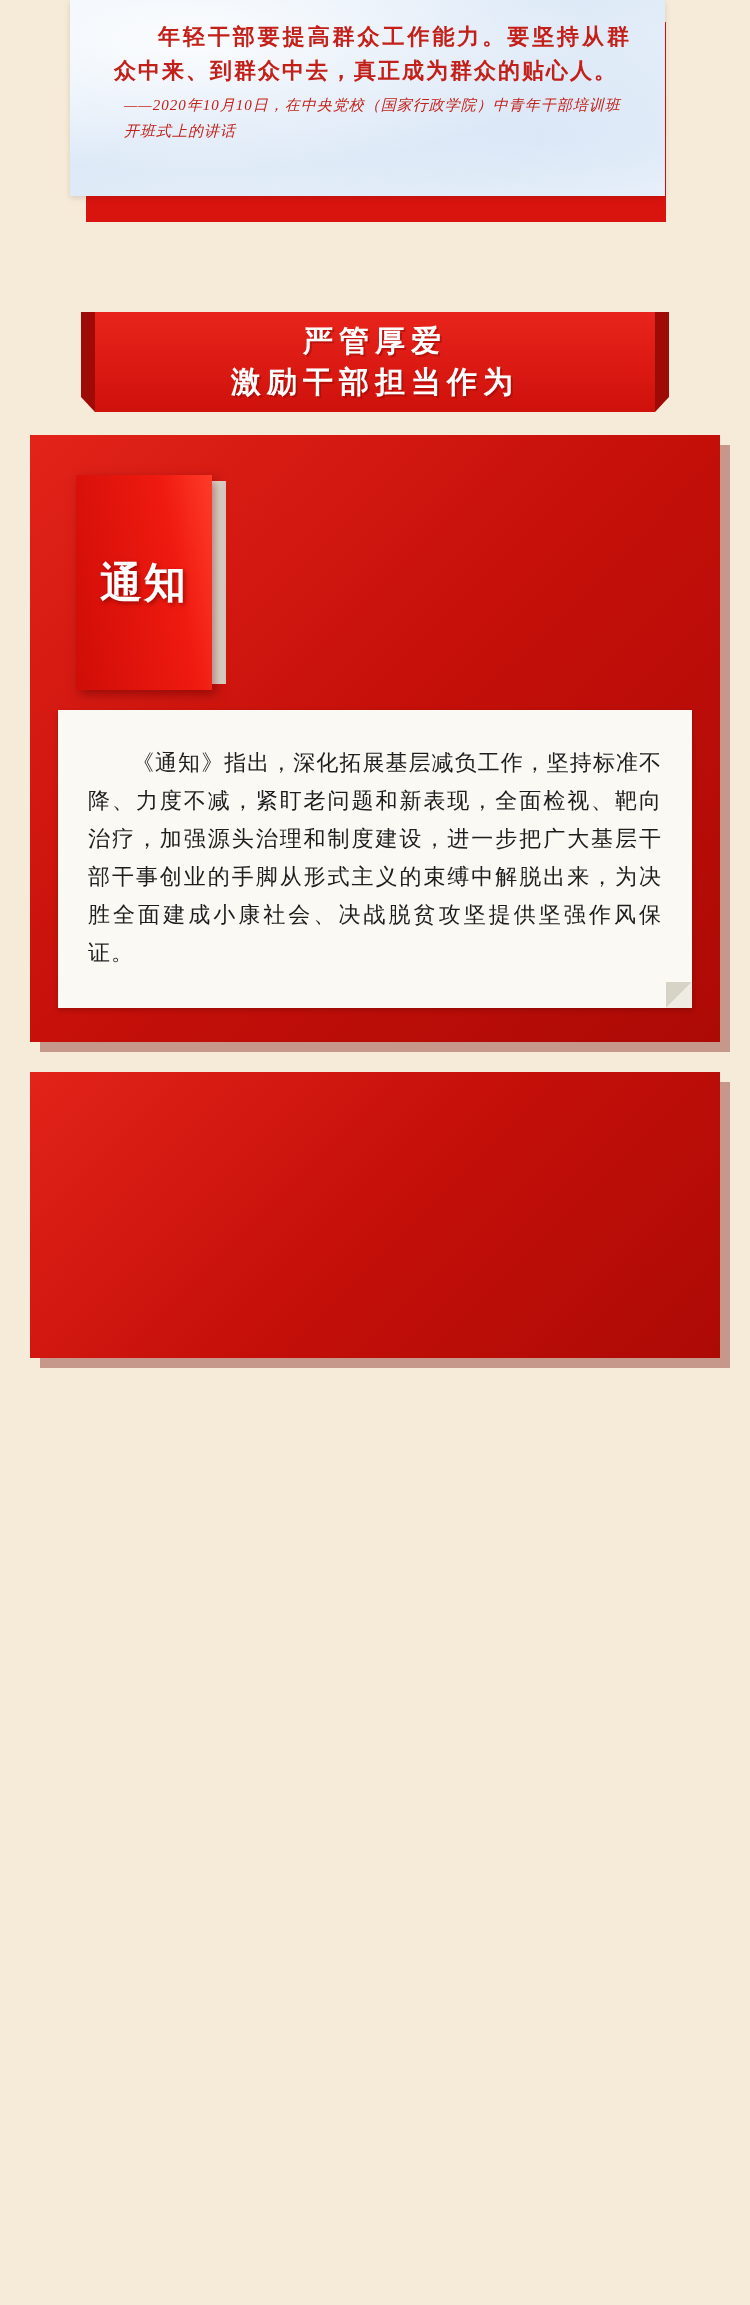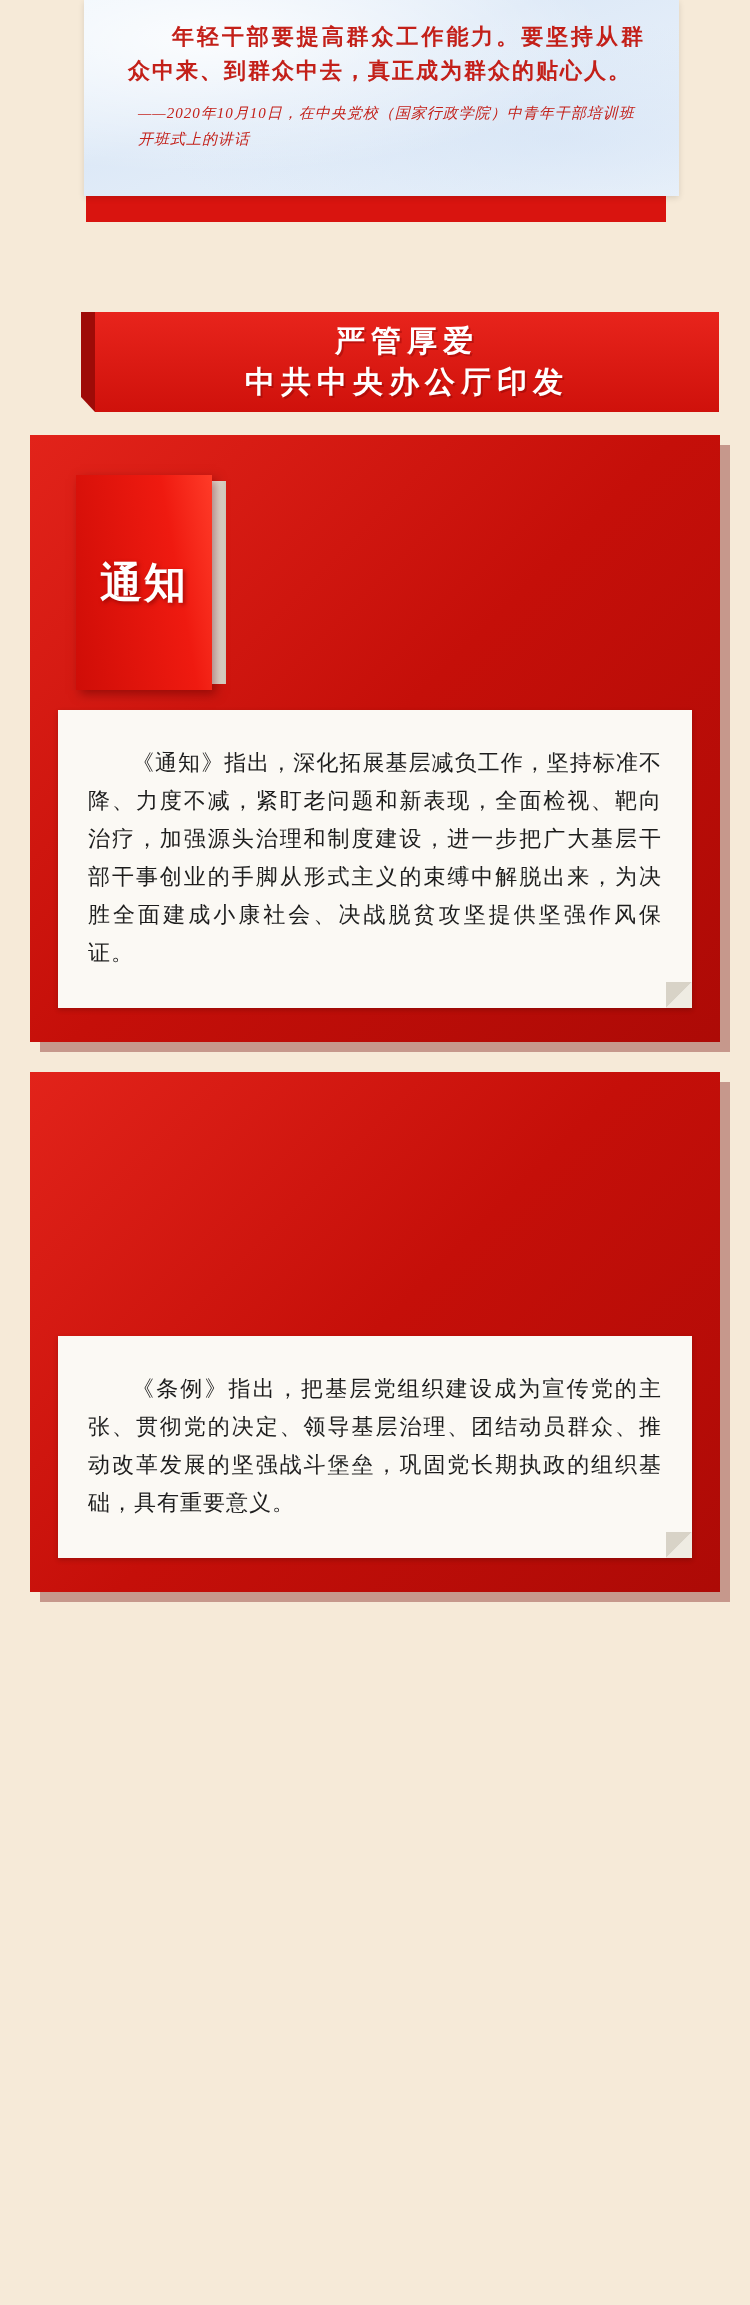--- a/index.html
+++ b/index.html
@@ -24,21 +24,21 @@
   .quote-red-shadow {
     position: absolute;
     left: 86px;
     top: 22px;
     width: 580px;
     height: 200px;
     background: #d9140f;
   }
   .quote-card {
     position: absolute;
-    left: 84px;
+    left: 70px;
     top: 0px;
     width: 595px;
     height: 196px;
     background: linear-gradient(160deg, #e9f2fb 0%, #dde9f7 40%, #eef4fb 100%);
     box-shadow: 0 2px 6px rgba(0,0,0,.12);
     padding: 20px 34px 10px 44px;
   }
   .quote-card::before {
     content: "";
     position: absolute;
@@ -55,41 +55,41 @@
     font-family: "Liberation Serif", serif;
     font-size: 22px;
     line-height: 34px;
     letter-spacing: 2px;
     text-align: justify;
     text-indent: 44px;
     font-weight: bold;
   }
   .quote-source {
     position: relative;
-    margin-top: 12px;
+    margin-top: 4px;
     color: #c32019;
     font-family: "Liberation Serif", serif;
     font-size: 15px;
     line-height: 26px;
     letter-spacing: 1px;
     font-style: italic;
     padding-left: 10px;
   }
 
   
   .banner-wrap {
     position: relative;
     width: 750px;
     height: 135px;
   }
   .banner {
     position: absolute;
     left: 95px;
     top: 12px;
-    width: 624px;
+    width: 560px;
     height: 100px;
     background: linear-gradient(180deg, #e8241c 0%, #cf110b 100%);
     display: flex;
     flex-direction: column;
     align-items: center;
     justify-content: center;
   }
   .banner-notch-l, .banner-notch-r {
     position: absolute;
     top: 12px;
@@ -217,21 +217,21 @@
     <div class="quote-text">年轻干部要提高群众工作能力。要坚持从群众中来、到群众中去，真正成为群众的贴心人。</div>
     <div class="quote-source">——2020年10月10日，在中央党校（国家行政学院）中青年干部培训班开班式上的讲话</div>
   </div>
 </section>
 
 <section class="banner-wrap">
   <div class="banner-notch-l"></div>
   <div class="banner-notch-r"></div>
   <div class="banner">
     <div class="banner-line1">严管厚爱</div>
-    <div class="banner-line2">中共中央办公厅印发</div>
+    <div class="banner-line2">激励干部担当作为</div>
   </div>
 </section>
 
 <section class="doc-block">
   <div class="doc-top">
     <div class="book right">
       <div class="pages"></div>
       <div class="cover">
         <span class="title">通知</span>
       </div>
@@ -240,18 +240,13 @@
   <div class="white-card">
     <p>《通知》指出，深化拓展基层减负工作，坚持标准不降、力度不减，紧盯老问题和新表现，全面检视、靶向治疗，加强源头治理和制度建设，进一步把广大基层干部干事创业的手脚从形式主义的束缚中解脱出来，为决胜全面建成小康社会、决战脱贫攻坚提供坚强作风保证。</p>
     <span class="fold"></span>
     <span class="fold-inner"></span>
   </div>
 </section>
 
 <section class="doc-block">
   <div class="doc-top reverse">
   </div>
-  <div class="white-card">
-    <p>《条例》指出，把基层党组织建设成为宣传党的主张、贯彻党的决定、领导基层治理、团结动员群众、推动改革发展的坚强战斗堡垒，巩固党长期执政的组织基础，具有重要意义。</p>
-    <span class="fold"></span>
-    <span class="fold-inner"></span>
-  </div>
 </section>
 
 </body></html>

